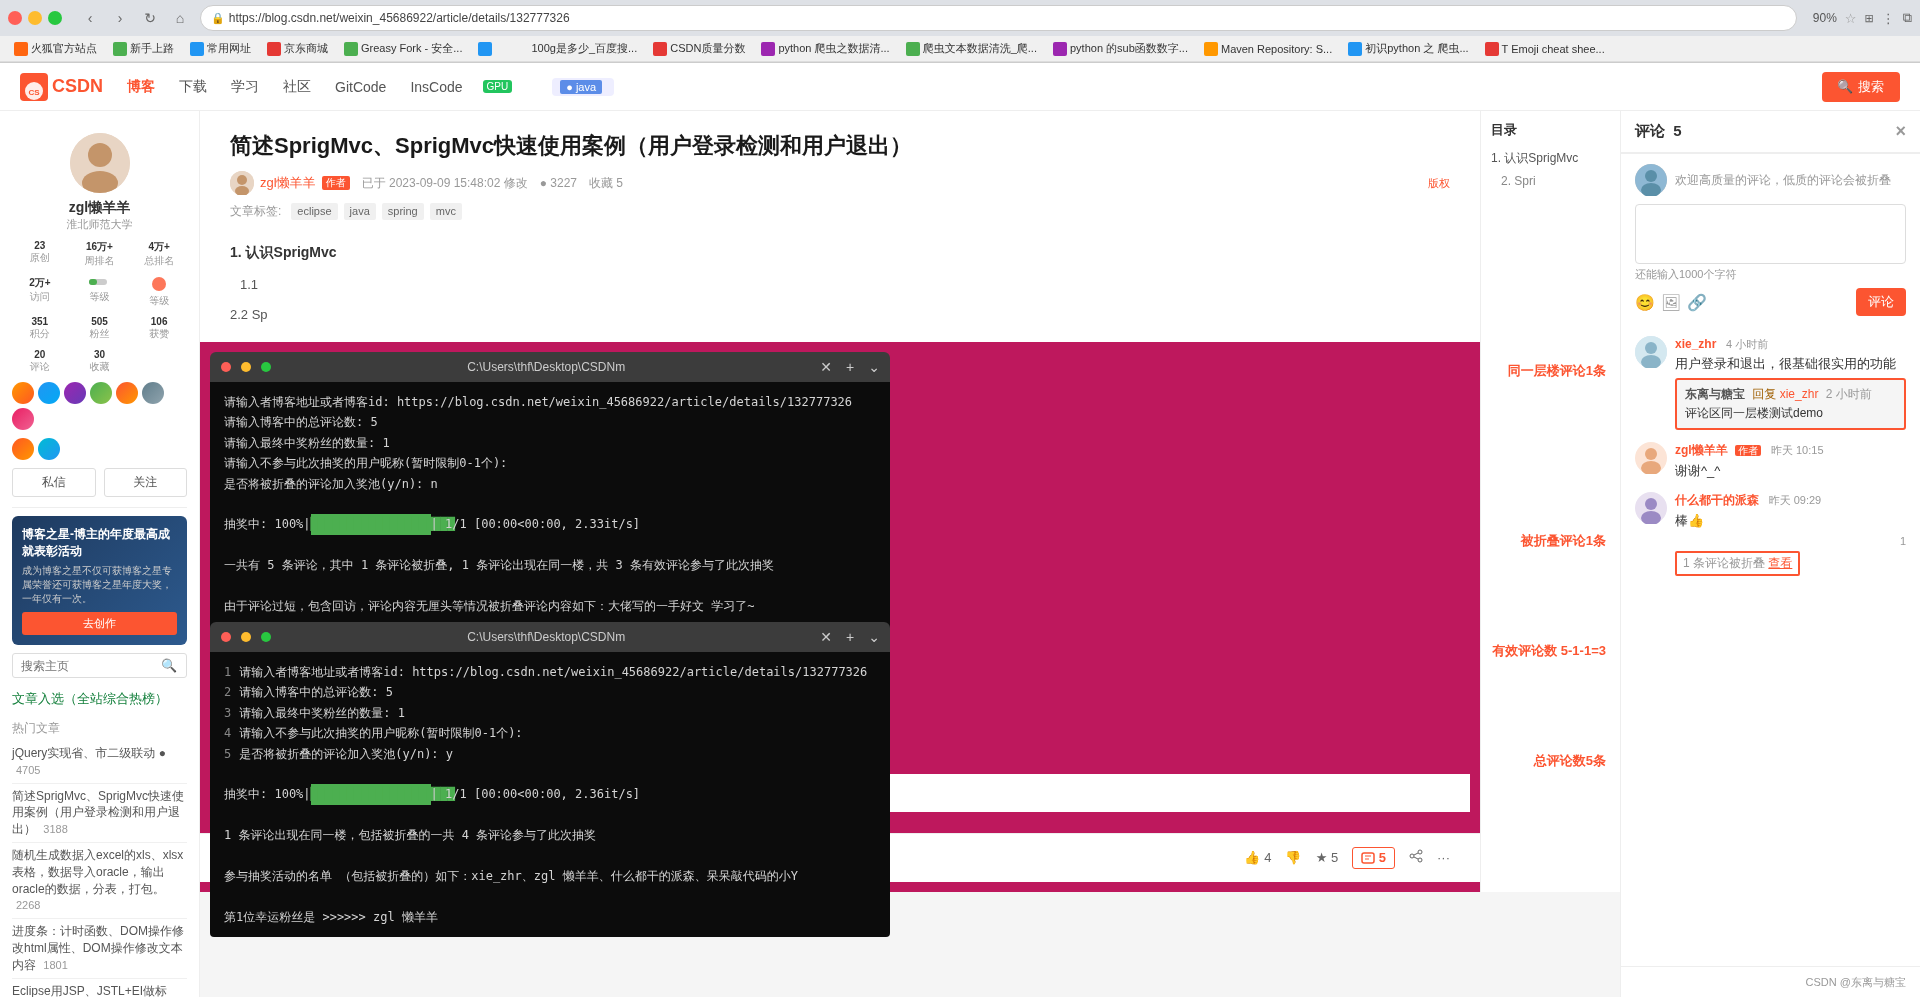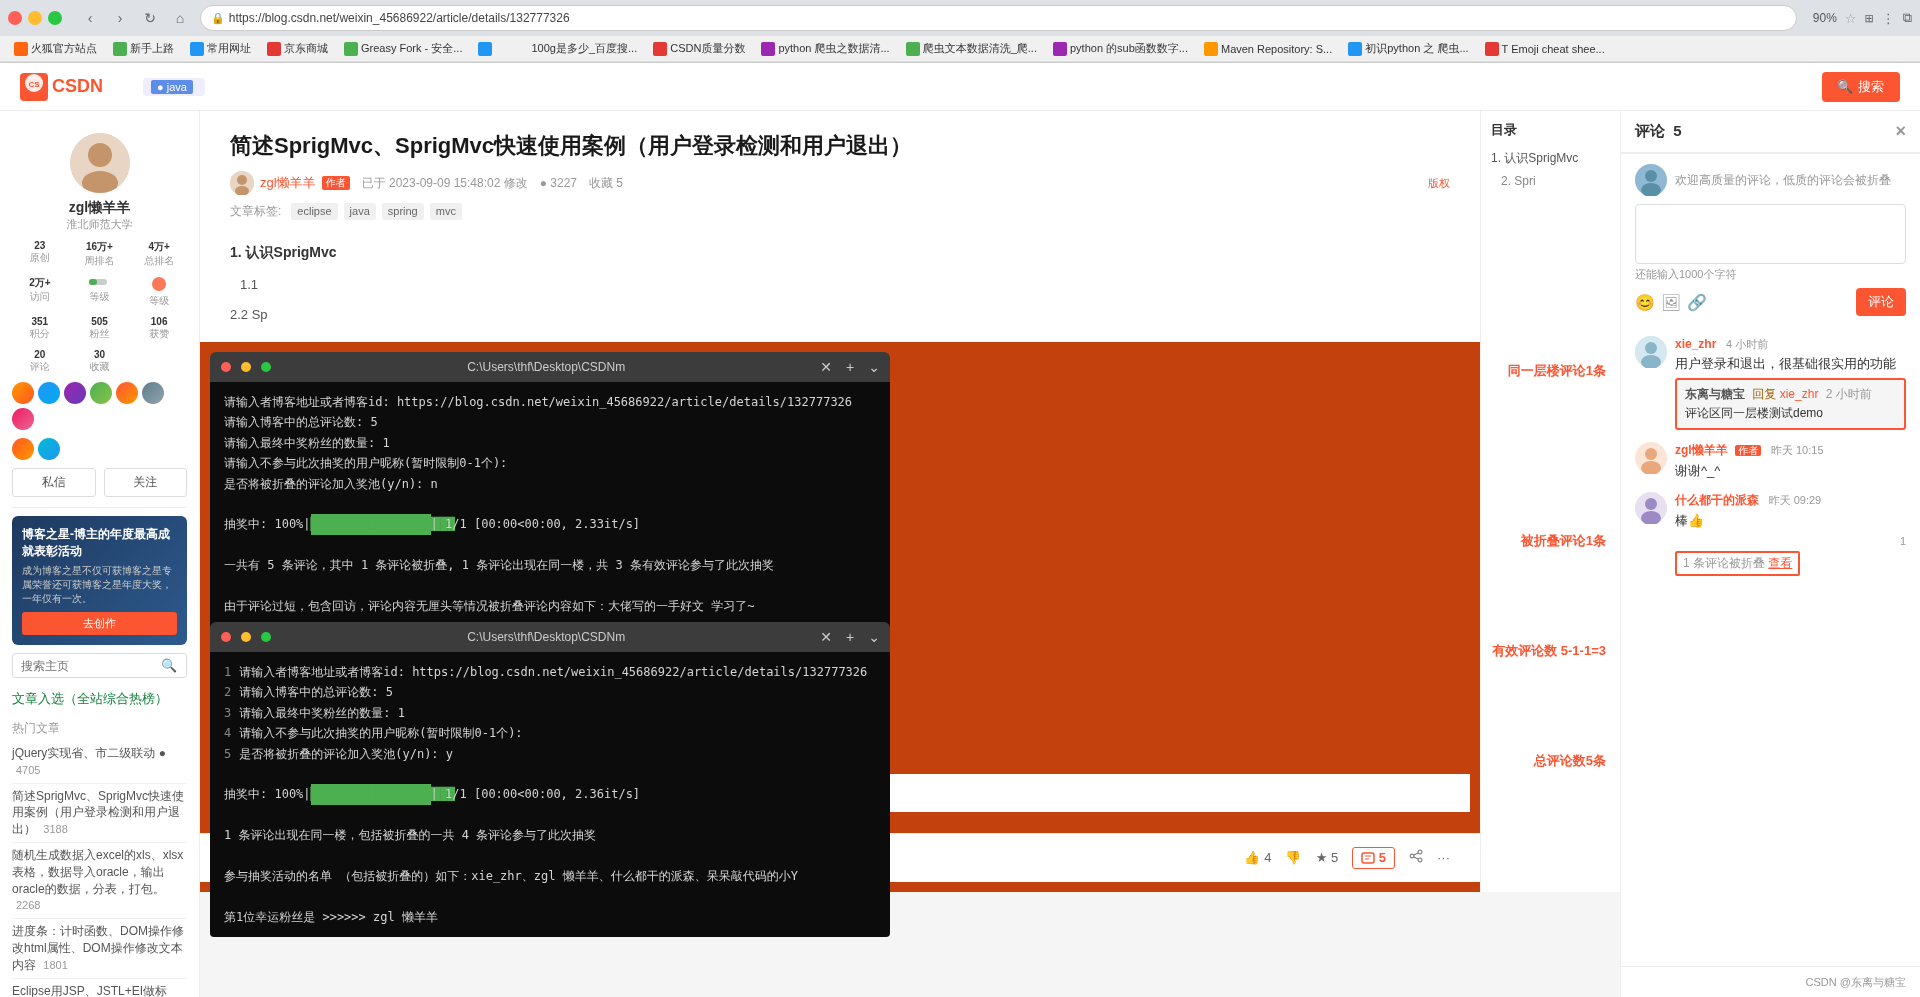--- a/index.html
+++ b/index.html
@@ -22,21 +22,21 @@
     .bookmarks-bar { height: 26px; background: #f0f0f0; display: flex; align-items: center; padding: 0 8px; gap: 4px; border-bottom: 1px solid #ddd; overflow: hidden; }
     .bookmark-item { display: flex; align-items: center; gap: 3px; padding: 2px 6px; font-size: 11px; color: #333; cursor: pointer; white-space: nowrap; border-radius: 3px; }
     .bookmark-icon { width: 14px; height: 14px; border-radius: 2px; flex-shrink: 0; }
 
     
     .page-wrapper { display: flex; flex-direction: column; height: calc(997px - 62px); }
     
     
     .csdn-header { height: 48px; background: #fff; border-bottom: 1px solid #eee; display: flex; align-items: center; padding: 0 20px; gap: 20px; flex-shrink: 0; }
     .csdn-logo { display: flex; align-items: center; gap: 4px; font-size: 18px; font-weight: bold; color: #FC5531; }
-    .csdn-logo-icon { width: 28px; height: 28px; background: #FC5531; border-radius: 4px; display: flex; align-items: flex-start; justify-content: center; color: white; font-size: 12px; font-weight: bold; }
+    .csdn-logo-icon { width: 28px; height: 28px; background: #FC5531; border-radius: 4px; display: flex; align-items: flex-end; justify-content: center; color: white; font-size: 12px; font-weight: bold; }
     .csdn-nav { display: flex; align-items: center; gap: 16px; }
     .csdn-nav-item { font-size: 14px; color: #555; cursor: pointer; padding: 4px; }
     .csdn-nav-item.active { color: #FC5531; font-weight: bold; }
     .csdn-header-right { margin-left: auto; display: flex; align-items: center; gap: 10px; }
     .tag-badge-green { background: #22c55e; color: white; font-size: 10px; padding: 1px 4px; border-radius: 3px; }
     .search-btn { background: #FC5531; color: white; border: none; padding: 6px 16px; border-radius: 4px; cursor: pointer; font-size: 13px; display: flex; align-items: center; gap: 4px; }
 
     
     .main-layout { display: flex; flex: 1; overflow: hidden; }
 
@@ -199,20 +199,29 @@
 
   <div class="csdn-header">
     <div class="csdn-logo">
       <div class="csdn-logo-icon">
         <svg width="20" height="20" viewBox="0 0 20 20">
             <circle cx="10" cy="10" r="9" fill="white" opacity="0.9"></circle>
             <text x="10" y="14" text-anchor="middle" font-size="8" fill="#FC5531" font-weight="bold">CS</text>
           </svg>
       </div>
       <span>CSDN</span>
+    </div>
+    <div class="csdn-nav">
+      <span class="csdn-nav-item active">博客</span>
+      <span class="csdn-nav-item">下载</span>
+      <span class="csdn-nav-item">学习</span>
+      <span class="csdn-nav-item">社区</span>
+      <span class="csdn-nav-item">GitCode</span>
+      <span class="csdn-nav-item">InsCode</span>
+      <span class="tag-badge-green">GPU</span>
     </div>
     <div style="margin-left:20px;display:flex;align-items:center;background:#eef;border-radius:4px;padding:2px 8px;">
       <span class="java-tag">● java</span>
     </div>
     <div class="csdn-header-right">
       <button class="search-btn">
         <span>🔍</span>
         <span>搜索</span>
       </button>
     </div>
@@ -384,21 +393,21 @@
             <div class="article-body">
               <div style="font-size:14px;color:#333;margin-bottom:8px;">
                 <span style="font-weight:bold;">1.</span>
                 <span style="font-weight:bold;"> 认识SprigMvc</span>
               </div>
               <div style="font-size:13px;color:#555;margin-bottom:6px;padding-left:10px;">1.1</div>
               <div style="font-size:13px;color:#555;margin-bottom:6px;">2.2 Sp</div>
             </div>
           </div>
 
-          <div style="position:relative;min-height:550px;background:#c2410c;">
+          <div style="position:relative;min-height:550px;background:#be185d;">
 
             <div style="position:absolute;top:10px;left:10px;width:680px;z-index:10;">
               <div style="background:#3c3c3c;height:30px;display:flex;align-items:center;padding:0 10px;gap:8px;border-radius:6px 6px 0 0;">
                 <svg width="12" height="12">
                     <circle cx="6" cy="6" r="5" fill="#ff5f57"></circle>
                   </svg>
                 <svg width="12" height="12">
                     <circle cx="6" cy="6" r="5" fill="#febc2e"></circle>
                   </svg>
                 <svg width="12" height="12">

